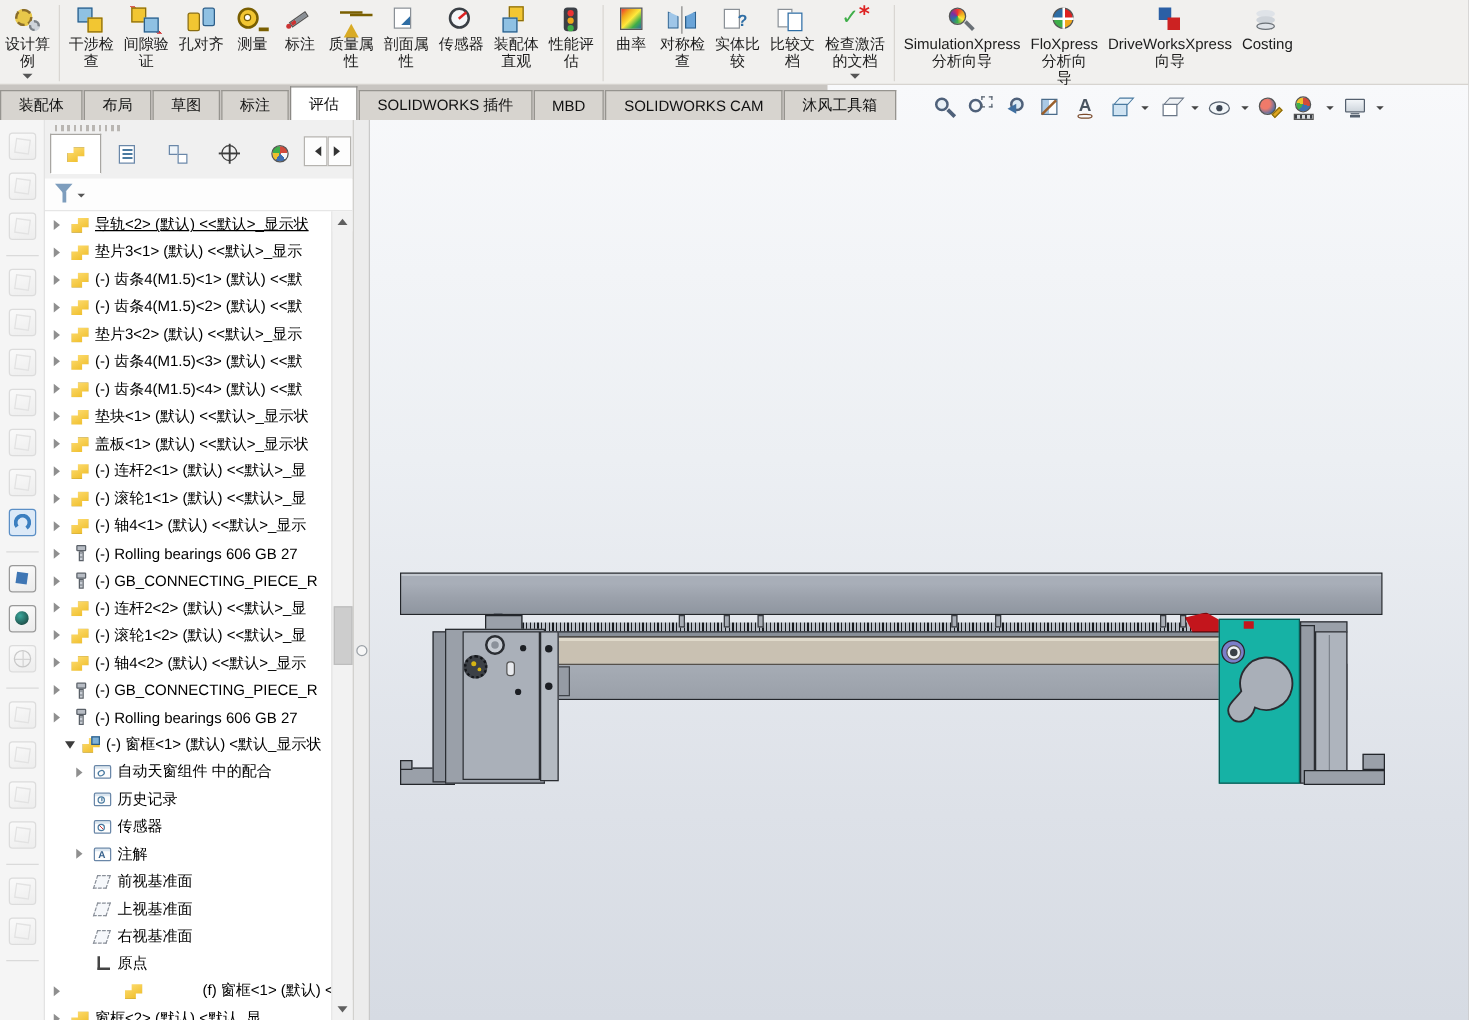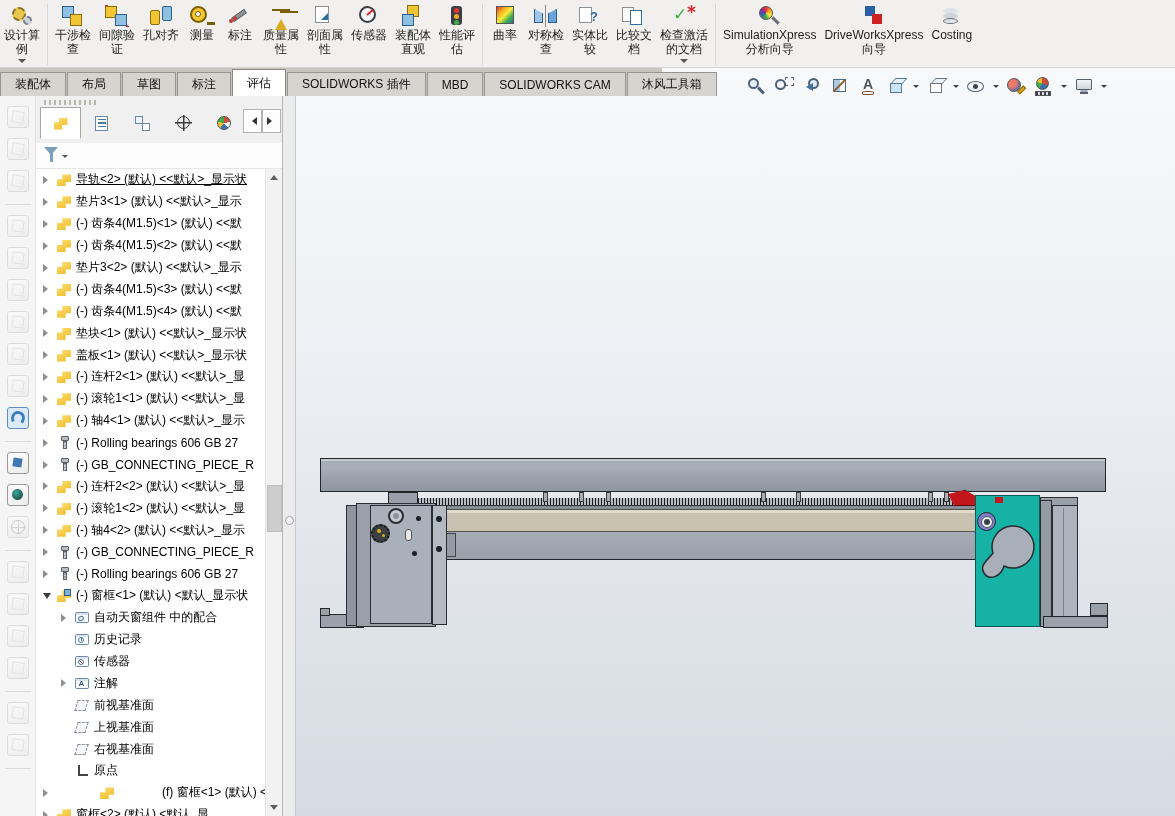--- a/index.html
+++ b/index.html
@@ -292,20 +292,28 @@
           <div>的文档</div>
         </div>
         <div class="ddc"></div>
       </div>
       <div class="rsep"></div>
       <div class="rit">
         <div class="ri ri-simulationxpress"></div>
         <div class="lbl">
           <div>SimulationXpress</div>
           <div>分析向导</div>
+        </div>
+      </div>
+      <div class="rit">
+        <div class="ri ri-floxpress"></div>
+        <div class="lbl">
+          <div>FloXpress</div>
+          <div>分析向</div>
+          <div>导</div>
         </div>
       </div>
       <div class="rit">
         <div class="ri ri-driveworksxpress"></div>
         <div class="lbl">
           <div>DriveWorksXpress</div>
           <div>向导</div>
         </div>
       </div>
       <div class="rit">
@@ -581,21 +589,21 @@
           <span class="ticon t-bolt"></span>
           <span class="tlabel">(-) GB_CONNECTING_PIECE_R</span>
         </div>
         <div class="trow" style="padding-left: 6px;">
           <span class="arrowbox">
             <span class="exp-c"></span>
           </span>
           <span class="ticon t-bolt"></span>
           <span class="tlabel">(-) Rolling bearings 606 GB 27</span>
         </div>
-        <div class="trow" style="padding-left: 6px;">
+        <div class="trow" style="padding-left: 6px; justify-content: center;">
           <span class="arrowbox">
             <span class="exp-e"></span>
           </span>
           <span class="ticon t-partasm"></span>
           <span class="tlabel">(-) 窗框&lt;1&gt; (默认) &lt;默认_显示状</span>
         </div>
         <div class="trow" style="padding-left: 24px;">
           <span class="arrowbox">
             <span class="exp-c"></span>
           </span>

